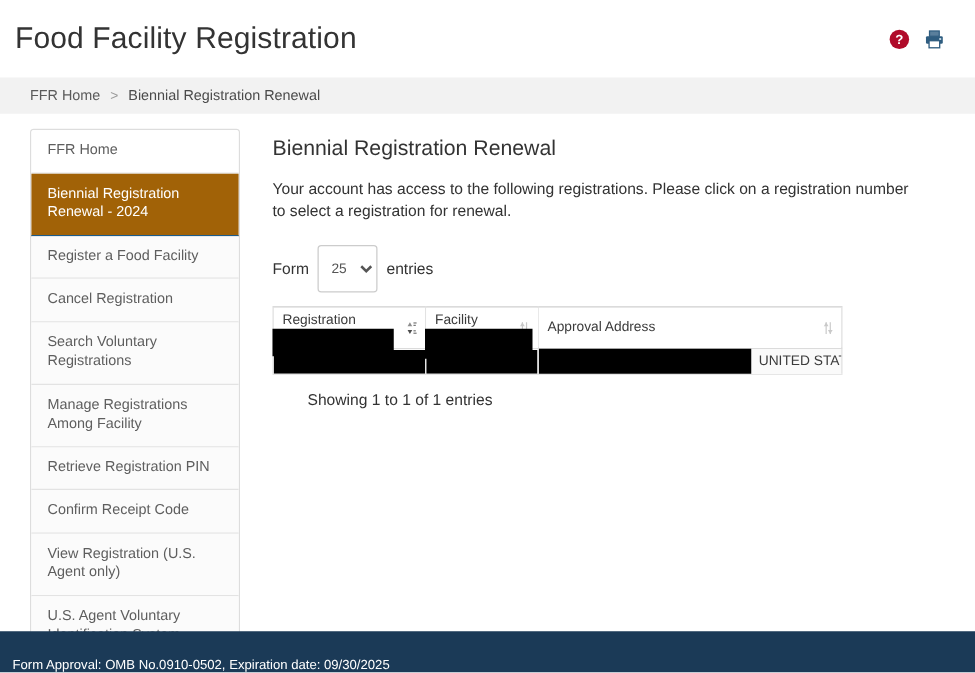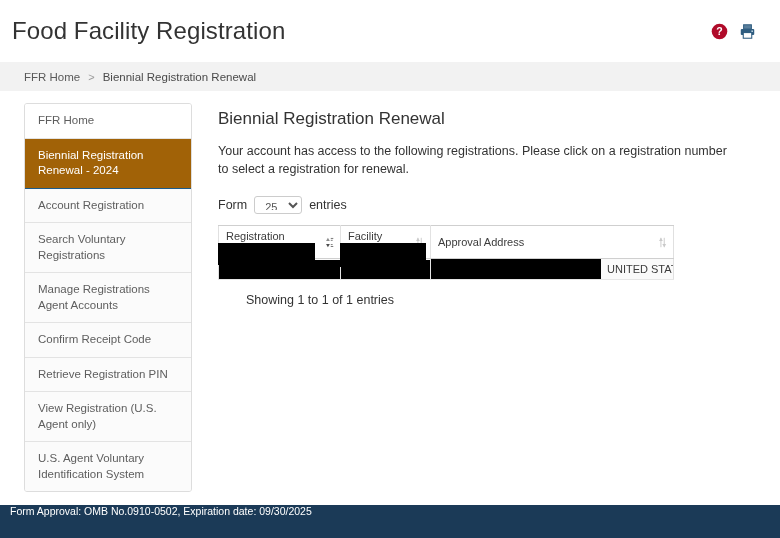--- a/index.html
+++ b/index.html
@@ -144,21 +144,21 @@
     margin-bottom: 11px;
   }
   .length-select {
     font-family: "Liberation Sans", sans-serif;
     font-size: 11px;
     color: #555555;
     padding: 3px 4px 3px 6px;
     border: 1px solid #cccccc;
     border-radius: 3px;
     background: #ffffff;
-    height: 18px;
+    height: 38px;
     width: 48px;
     box-sizing: border-box;
   }
 
   
   .data-table {
     border-collapse: collapse;
     border-spacing: 0;
     width: 455px;
     table-layout: fixed;
@@ -266,21 +266,21 @@
 
   
   .footer {
     position: absolute;
     left: 0;
     bottom: 0;
     width: 780px;
     height: 33px;
     background: #1b3a57;
     display: flex;
-    align-items: flex-start;
+    align-items: flex-end;
     padding-left: 10px;
     box-sizing: border-box;
   }
   .footer-text {
     color: #ffffff;
     font-size: 10.5px;
   }
 </style>
 </head>
 <body>
@@ -309,25 +309,26 @@
   <a class="crumb" href="#">FFR Home</a>
   <span class="crumb-sep">&gt;</span>
   <span class="crumb-current">Biennial Registration Renewal</span>
 </div>
 
 <div class="page-body">
 
   <nav class="sidebar">
     <a class="nav-item" href="#">FFR Home</a>
     <a class="nav-item active" href="#">Biennial Registration Renewal - 2024</a>
-    <a class="nav-item" href="#">Account Registration</a>
+    <a class="nav-item" href="#">Register a Food Facility</a>
+    <a class="nav-item" href="#">Cancel Registration</a>
     <a class="nav-item" href="#">Search Voluntary Registrations</a>
-    <a class="nav-item" href="#">Manage Registrations Agent Accounts</a>
+    <a class="nav-item" href="#">Manage Registrations Among Facility</a>
+    <a class="nav-item" href="#">Retrieve Registration PIN</a>
     <a class="nav-item" href="#">Confirm Receipt Code</a>
-    <a class="nav-item" href="#">Retrieve Registration PIN</a>
     <a class="nav-item" href="#">View Registration (U.S. Agent only)</a>
     <a class="nav-item" href="#">U.S. Agent Voluntary Identification System</a>
   </nav>
 
   <main class="main">
     <h1 class="main-title">Biennial Registration Renewal</h1>
     <p class="main-desc">Your account has access to the following registrations. Please click on a registration number to select a registration for renewal.</p>
 
     <div class="length-menu">
       <span>Form</span>

